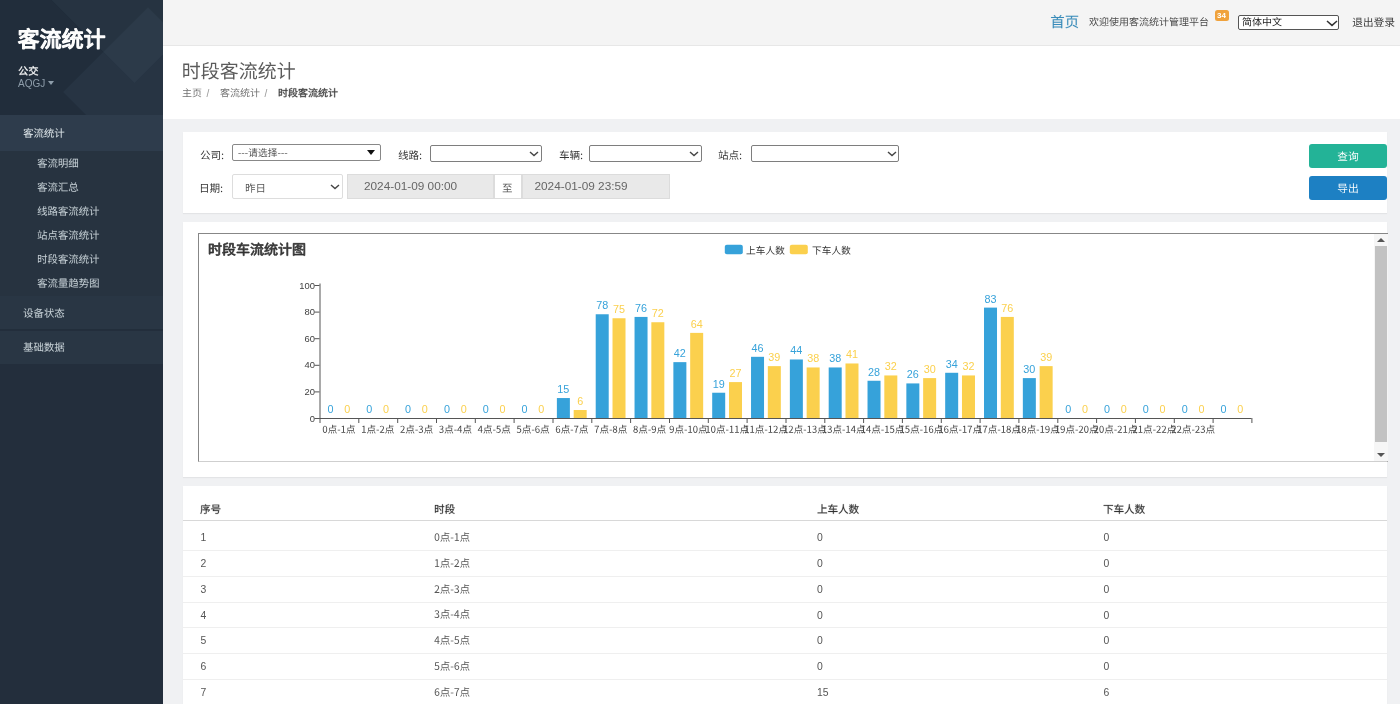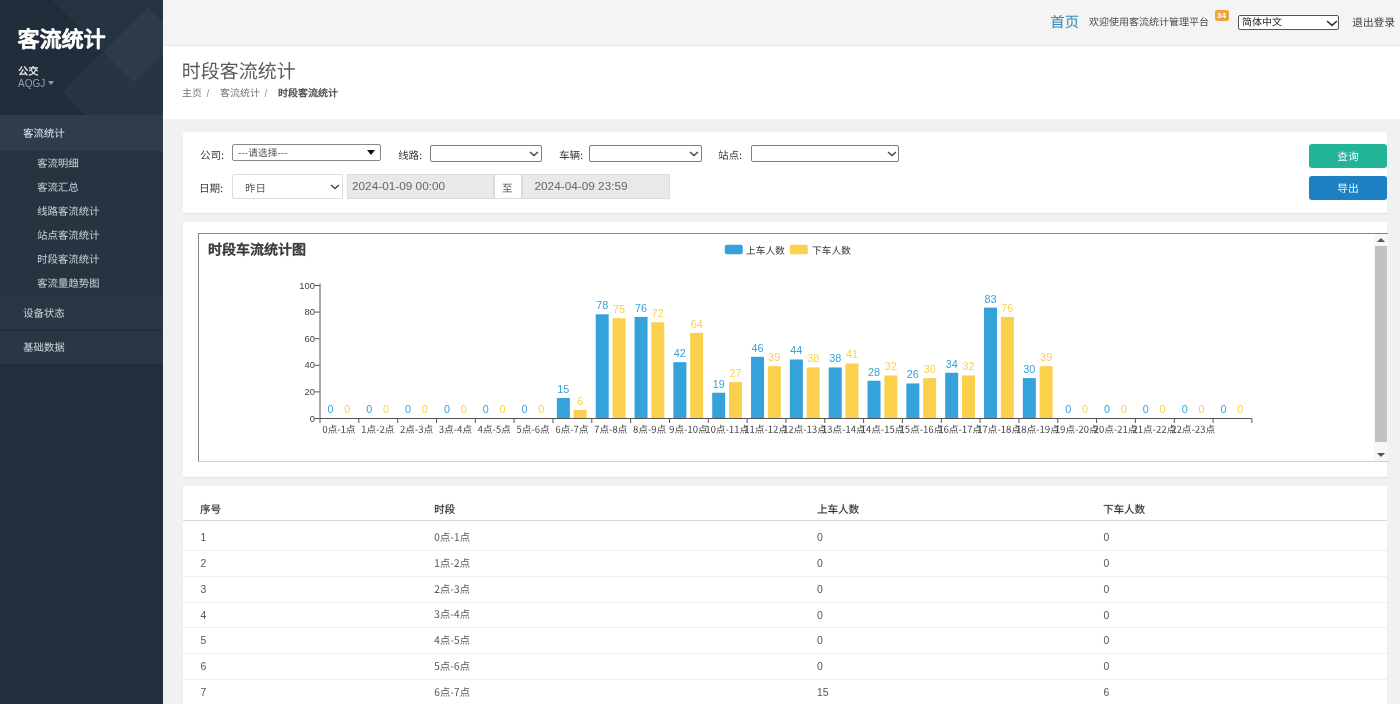--- a/index.html
+++ b/index.html
@@ -10,21 +10,21 @@
 .sb-poly:after{content:"";position:absolute;left:88px;top:32px;width:120px;height:120px;background:rgba(125,160,190,.07);transform:rotate(45deg)}
 .sb-band{position:absolute;left:0;width:163px}
 .caret{display:inline-block;width:0;height:0;border-left:3.5px solid transparent;border-right:3.5px solid transparent;border-top:4px solid #8e9daa;vertical-align:2px}
 #topbar{position:absolute;left:163px;top:0;width:1237px;height:46px;background:#f4f4f4;border-bottom:1px solid #e7e7e7}
 .badge{position:absolute;left:1214.5px;top:9.8px;width:14px;height:11px;background:#f0a23c;border-radius:2.5px;color:#fff;font-size:8px;font-weight:bold;text-align:center;line-height:11px}
 .topsel{position:absolute;left:1237.5px;top:14.5px;width:101px;height:15.7px;border:1px solid #555;border-radius:2px;background:#fff}
 #pagehead{position:absolute;left:163px;top:46px;width:1237px;height:73px;background:#fff}
 .card{position:absolute;background:#fff;box-shadow:0 1px 1px rgba(0,0,0,.05)}
 .sel{position:absolute;border:1px solid #7e7e7e;border-radius:2px;background:#fff}
 .tri{position:absolute;width:0;height:0;border-left:4.5px solid transparent;border-right:4.5px solid transparent;border-top:5px solid #111}
-.dinput{position:absolute;top:174px;height:24.5px;background:#e9e9e9;border:1px solid #dcdcdc;color:#666;font-size:11.8px;line-height:23.5px;padding-left:4px}
+.dinput{position:absolute;top:174px;height:24.5px;background:#e9e9e9;border:1px solid #dcdcdc;color:#666;font-size:11.8px;line-height:23.5px;padding-left:16px}
 .dsep{position:absolute;left:493.5px;top:174px;width:28px;height:24.5px;background:#fff;border:1px solid #dcdcdc}
 .btn{position:absolute;left:1309px;width:78px;height:24px;border-radius:3px}
 #chartbox{position:absolute;left:197.5px;top:232.5px;width:1190px;height:229.5px;border:1px solid #878787;border-bottom-color:#cfcfcf}
 #sbtrack{position:absolute;left:1374px;top:233.5px;width:13.5px;height:227.5px;background:#f6f6f6}
 #sbthumb{position:absolute;left:1375px;top:246px;width:11.5px;height:196px;background:#c2c2c2}
 .arrow{position:absolute;width:0;height:0;border-left:4px solid transparent;border-right:4px solid transparent}
 .arrow.up{border-bottom:4.5px solid #555}
 .arrow.down{border-top:4.5px solid #555}
 .num{font-family:"Liberation Sans",sans-serif}
 .thline{position:absolute;left:183px;top:519.5px;width:1204px;height:1px;background:#d8d8d8}
@@ -287,21 +287,21 @@
 <svg class="t" style="left:330px;top:183.5px" width="10" height="7">
     <path d="M1 1l4 3.6L9 1" fill="none" stroke="#444" stroke-width="1.4"></path>
   </svg>
 <div class="dinput" style="left:347px;width:146.5px">2024-01-09 00:00</div>
 <div class="dsep"></div>
 <svg class="t" style="left:499.2px;top:180.6px" width="16.6" height="15.1">
     <g transform="translate(3.1,10.92) scale(0.01040)" fill="#555">
       <use href="#c81F3" x="0"></use>
     </g>
   </svg>
-<div class="dinput" style="left:521.5px;width:148px;padding-left:12px">2024-04-09 23:59</div>
+<div class="dinput" style="left:521.5px;width:148px;padding-left:12px">2024-01-09 23:59</div>
 <div class="btn" style="top:144px;background:#23b397"></div>
 <svg class="t" style="left:1334.0px;top:148.9px" width="28.1" height="15.7">
     <g transform="translate(3.2,11.34) scale(0.01080)" fill="#fff">
       <use href="#c67E5" x="0"></use>
       <use href="#c8BE2" x="1000"></use>
     </g>
   </svg>
 <div class="btn" style="top:176.3px;background:#1d80c3"></div>
 <svg class="t" style="left:1334.0px;top:181.2px" width="28.1" height="15.7">
     <g transform="translate(3.2,11.34) scale(0.01080)" fill="#fff">

